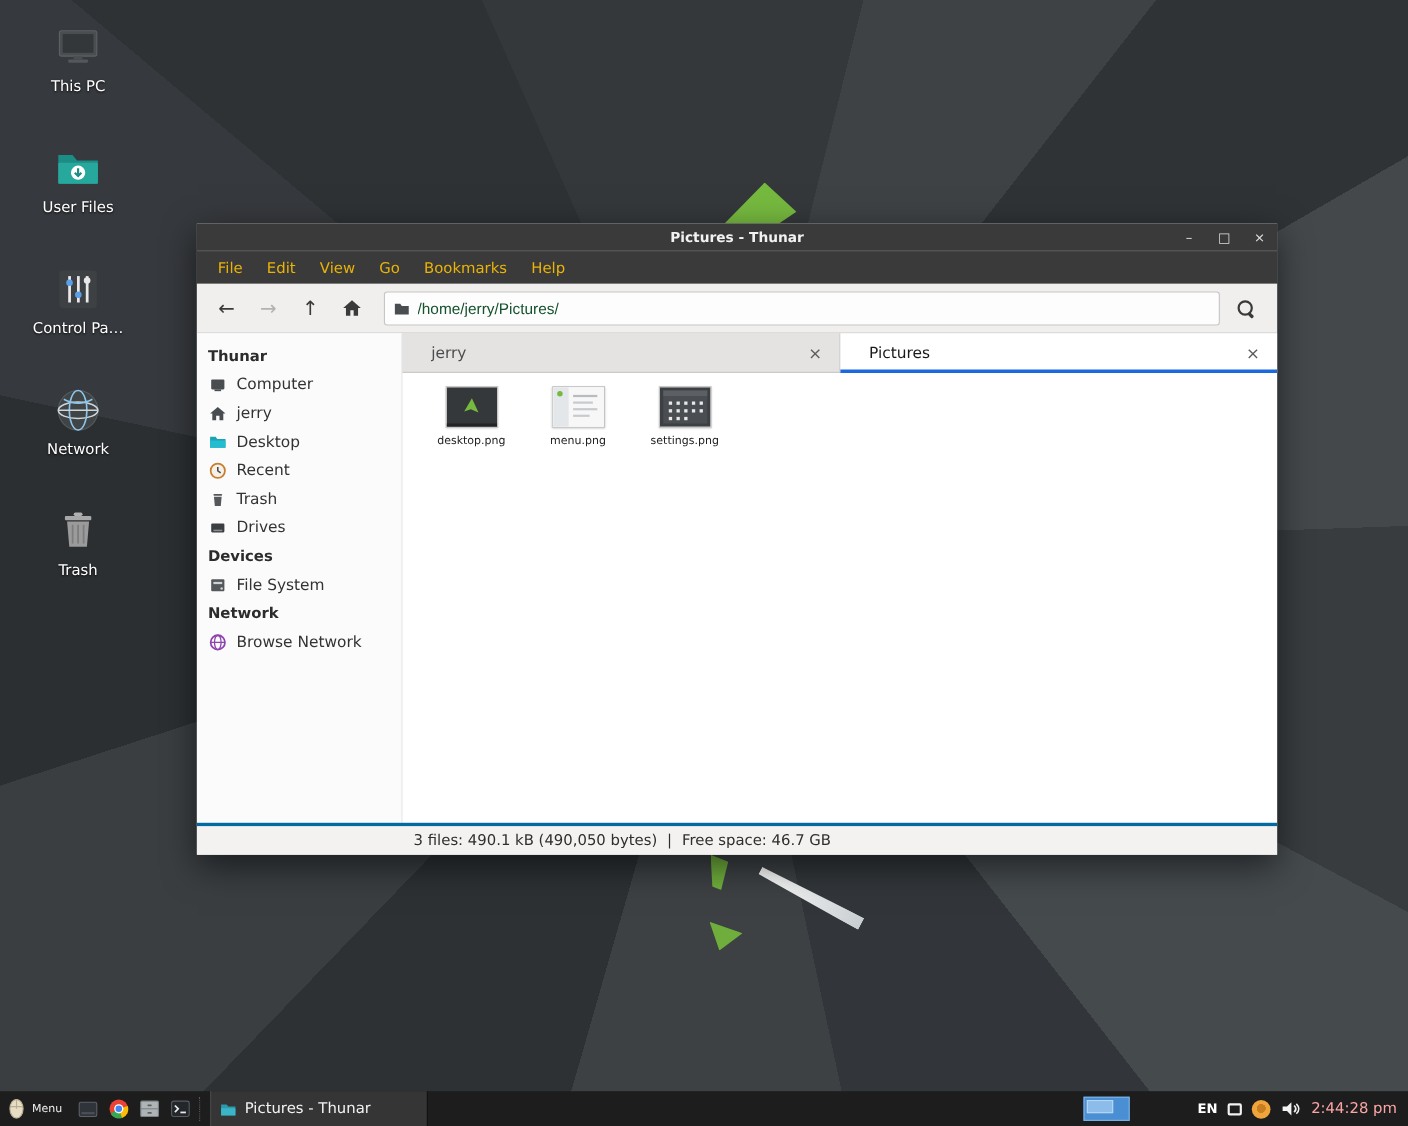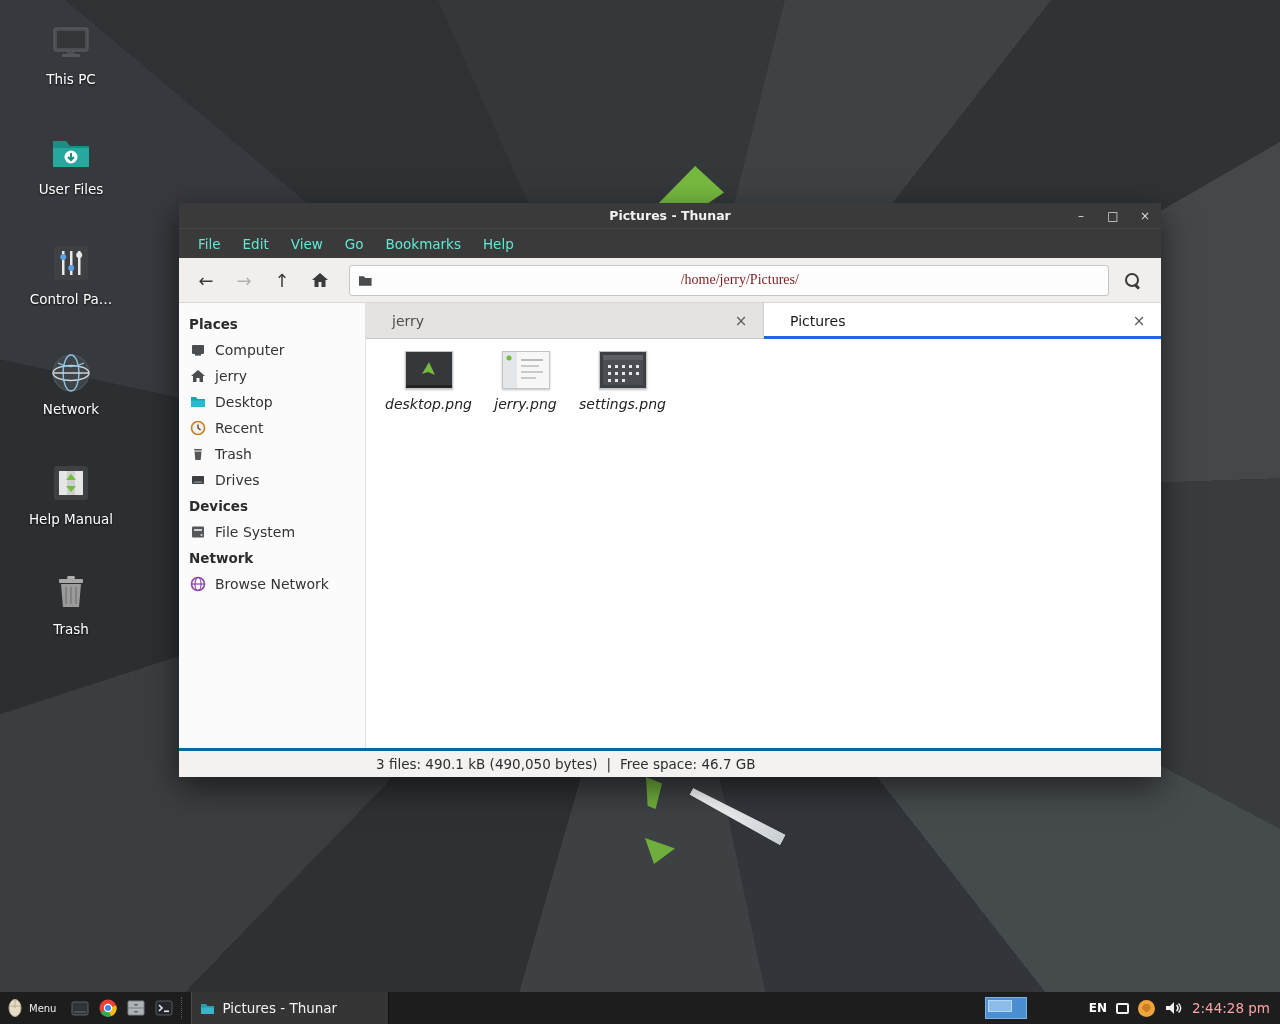--- a/index.html
+++ b/index.html
@@ -50,28 +50,28 @@
   .window {
     position:absolute; left:179px; top:203px; width:982px; height:574px;
     box-shadow:0 10px 30px rgba(0,0,0,.55); display:flex; flex-direction:column;
     background:#ffffff;
   }
   .titlebar { height:25px; background:#3a3a3a; display:flex; align-items:center; position:relative; flex:none; }
   .titlebar-title { position:absolute; left:0; right:0; text-align:center; font-size:12.5px; font-weight:bold; color:#f2f2f2; }
   .titlebar-controls { margin-left:auto; display:flex; height:100%; position:relative; z-index:2; }
   .tb-btn { width:32px; height:100%; display:flex; align-items:center; justify-content:center; color:#dddddd; font-size:12px; cursor:pointer; }
   .menubar { height:30px; background:#3a3a3a; display:flex; align-items:center; padding-left:8px; flex:none; border-top:1px solid #474747; }
-  .menubar .menu-item { padding:0 11px; font-size:13.5px; color:#5eead4; line-height:30px; cursor:pointer; }
+  .menubar .menu-item { padding:0 11px; font-size:13.5px; color:#eab308; line-height:30px; cursor:pointer; }
 
   .toolbar { height:45px; background:#f0efee; border-bottom:1px solid #d9d7d5; display:flex; align-items:center; padding:0 10px; gap:4px; flex:none; }
   .nav-btn { width:34px; height:32px; display:flex; align-items:center; justify-content:center; font-size:18px; color:#3a3a3a; border-radius:3px; cursor:pointer; }
   .nav-btn.disabled { color:#b4b2b0; }
   .home-btn svg { display:block; }
   .pathbar { flex:1; height:31px; margin-left:8px; background:#fdfdfd; border:1px solid #c8c6c4; border-radius:3px; display:flex; align-items:center; padding:0 8px; gap:7px; }
-  .pathbar input { border:none; outline:none; background:transparent; font-family:Liberation Serif, serif; font-size:14px; color:#7f1d1d; width:100%;text-align:center; }
+  .pathbar input { border:none; outline:none; background:transparent; font-family:Liberation Sans, sans-serif; font-size:14px; color:#14532d; width:100%; }
   .search-btn { width:38px; height:32px; display:flex; align-items:center; justify-content:center; cursor:pointer; }
   .magnifier { position:relative; width:14px; height:14px; }
   .magnifier::before { content:""; position:absolute; left:0; top:0; width:10px; height:10px; border:2px solid #3a3a3a; border-radius:50%; }
   .magnifier::after { content:""; position:absolute; left:10px; top:10px; width:6px; height:2.5px; background:#3a3a3a; transform:rotate(45deg); transform-origin:left center; border-radius:1px; }
 
   .window-body { flex:1; display:flex; min-height:0; }
   .sidebar { width:187px; flex:none; background:#fbfbfb; border-right:1px solid #e1e1e1; padding-top:8px; overflow:hidden; }
   .side-header { height:26px; line-height:26px; padding-left:10px; font-size:13.5px; font-weight:bold; color:#2c2c2c; }
   .side-item { height:26px; display:flex; align-items:center; gap:9px; padding-left:11px; font-size:14px; color:#333333; cursor:pointer; }
   .side-item svg { flex:none; display:block; }
@@ -81,21 +81,21 @@
   .tab { flex:1; display:flex; align-items:center; padding:0 13px 0 26px; font-size:14px; cursor:pointer; position:relative; }
   .tab .tab-label { flex:1; text-align:left; }
   .tab .tab-close { width:18px; height:18px; display:flex; align-items:center; justify-content:center; font-size:15px; color:#5d5d5d; cursor:pointer; border-radius:2px; }
   .tab.inactive { background:#e4e3e2; color:#4d4d4d; border-right:1px solid #cfcecd; border-bottom:1px solid #c9c8c7; }
   .tab.active { background:#ffffff; color:#1a1a1a; box-shadow:inset 0 -3px 0 #1b68df; }
 
   .file-view { flex:1; background:#ffffff; padding:12px 0 0 14px; display:flex; align-items:flex-start; }
   .file-item { width:97px; display:flex; flex-direction:column; align-items:center; cursor:pointer; }
   .thumb { background:#ffffff; border:1px solid #c4c4c4; box-shadow:0 1px 2px rgba(0,0,0,.25); }
   .thumb svg { display:block; }
-  .file-name { margin-top:7px; font-size:14px; color:#222222;font-style:italic; }
+  .file-name { margin-top:7px; font-size:10px; color:#222222; }
 
   .statusbar { height:29px; flex:none; background:#f3f2f1; border-top:3px solid #0369a1; display:flex; align-items:center; font-size:13.5px; color:#2e2e2e; padding-left:197px; gap:9px; }
 
   
   .taskbar { position:absolute; left:0; bottom:0; width:1280px; height:32px; background:#1d1d1d; display:flex; align-items:center; }
   .tb-menu { display:flex; align-items:center; gap:7px; padding:0 10px 0 8px; height:100%; cursor:pointer; }
   .tb-menu-label { color:#f0f0f0; font-size:10px; }
   .launcher { width:28px; height:100%; display:flex; align-items:center; justify-content:center; cursor:pointer; }
   .tb-sep { width:7px; height:22px; border-left:1px dotted #5a5a5a; margin:0 3px; }
   .task-button { height:100%; width:198px; background:#353535; border-left:1px solid #4a4a4a; border-right:1px solid #101010; display:flex; align-items:center; gap:7px; padding:0 8px; cursor:pointer; }
@@ -167,33 +167,20 @@
         <circle cx="23" cy="23" r="18" fill="#3f4447" stroke="#565c5f"></circle>
         <ellipse cx="23" cy="23" rx="18" ry="7.5" fill="none" stroke="#cfd6da" stroke-width="1.4"></ellipse>
         <ellipse cx="23" cy="23" rx="8" ry="18" fill="none" stroke="#8fc6ea" stroke-width="1.4"></ellipse>
         <path d="M5.5 23 h35" stroke="#cfd6da" stroke-width="1.4"></path>
         <path d="M10 13 q13 7 26 0" stroke="#8fc6ea" stroke-width="1.4" fill="none"></path>
       </svg>
     </span>
     <span class="dicon-label">Network</span>
   </div>
 
-  <div class="dicon">
-    <span class="dicon-img">
-      <svg width="46" height="46" viewBox="0 0 46 46">
-        <rect x="6" y="6" width="34" height="34" rx="3" fill="#3e4144"></rect>
-        <rect x="11" y="11" width="8" height="24" fill="#e6e6e6"></rect>
-        <rect x="19" y="11" width="8" height="24" fill="#cfcfcf"></rect>
-        <rect x="27" y="11" width="8" height="24" fill="#e6e6e6"></rect>
-        <path d="M23 14 l5 6 h-10 z" fill="#6cbf3f"></path>
-        <path d="M23 32 l-5 -6 h10 z" fill="#6cbf3f"></path>
-      </svg>
-    </span>
-    <span class="dicon-label">Help Manual</span>
-  </div>
 
   <div class="dicon">
     <span class="dicon-img">
       <svg width="46" height="46" viewBox="0 0 46 46">
         <rect x="19" y="6" width="8" height="3" rx="1.5" fill="#b0b0b0"></rect>
         <rect x="11" y="9" width="24" height="4" rx="1" fill="#a8a8a8"></rect>
         <path d="M13 14 h20 l-2 23 h-16 z" fill="#9b9b9b"></path>
         <path d="M18 17 v17 M23 17 v17 M28 17 v17" stroke="#7d7d7d" stroke-width="1.6"></path>
       </svg>
     </span>
@@ -237,21 +224,21 @@
       <input type="text" value="/home/jerry/Pictures/" style="">
     </span>
     <span class="search-btn">
       <span class="magnifier"></span>
     </span>
   </div>
 
   <div class="window-body">
 
     <div class="sidebar">
-      <div class="side-header">Places</div>
+      <div class="side-header">Thunar</div>
 
       <div class="side-item">
         <svg width="16" height="16" viewBox="0 0 16 16">
           <rect x="2" y="3" width="12" height="9" rx="1" fill="#4a4d50"></rect>
           <rect x="5" y="12" width="6" height="1.6" fill="#4a4d50"></rect>
         </svg>
         <span>Computer</span>
       </div>
       <div class="side-item">
         <svg width="16" height="16" viewBox="0 0 16 16">
@@ -339,21 +326,21 @@
             <svg width="46" height="36" viewBox="0 0 46 36">
               <rect x="0" y="0" width="46" height="36" fill="#f7f7f7"></rect>
               <rect x="0" y="0" width="14" height="36" fill="#e4e7e9"></rect>
               <circle cx="6" cy="6" r="2.5" fill="#76b93f"></circle>
               <rect x="18" y="7" width="22" height="2" fill="#b9bcbe"></rect>
               <rect x="18" y="13" width="18" height="2" fill="#c8cbcd"></rect>
               <rect x="18" y="19" width="22" height="2" fill="#c8cbcd"></rect>
               <rect x="18" y="25" width="15" height="2" fill="#c8cbcd"></rect>
             </svg>
           </span>
-          <span class="file-name">jerry.png</span>
+          <span class="file-name">menu.png</span>
         </div>
 
         <div class="file-item">
           <span class="thumb">
             <svg width="46" height="36" viewBox="0 0 46 36">
               <rect x="0" y="0" width="46" height="36" fill="#3c4043"></rect>
               <rect x="3" y="3" width="40" height="30" fill="#4a4e52"></rect>
               <rect x="3" y="3" width="40" height="5" fill="#5c6064"></rect>
               <g fill="#e8e8e8">
                 <rect x="8" y="13" width="3" height="3"></rect>

